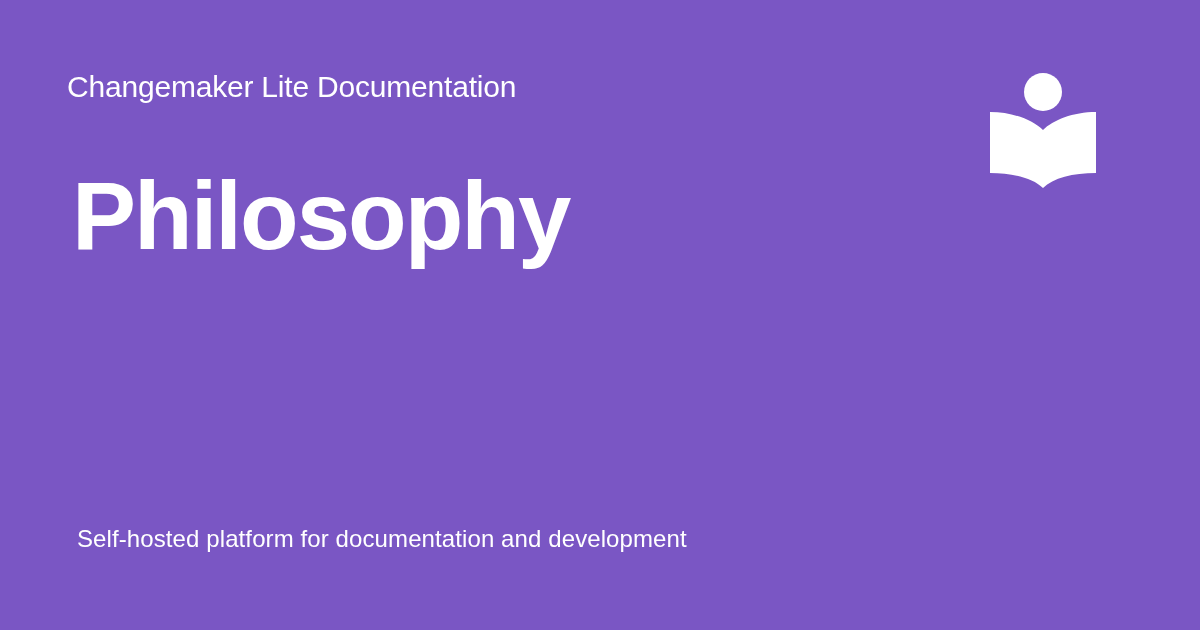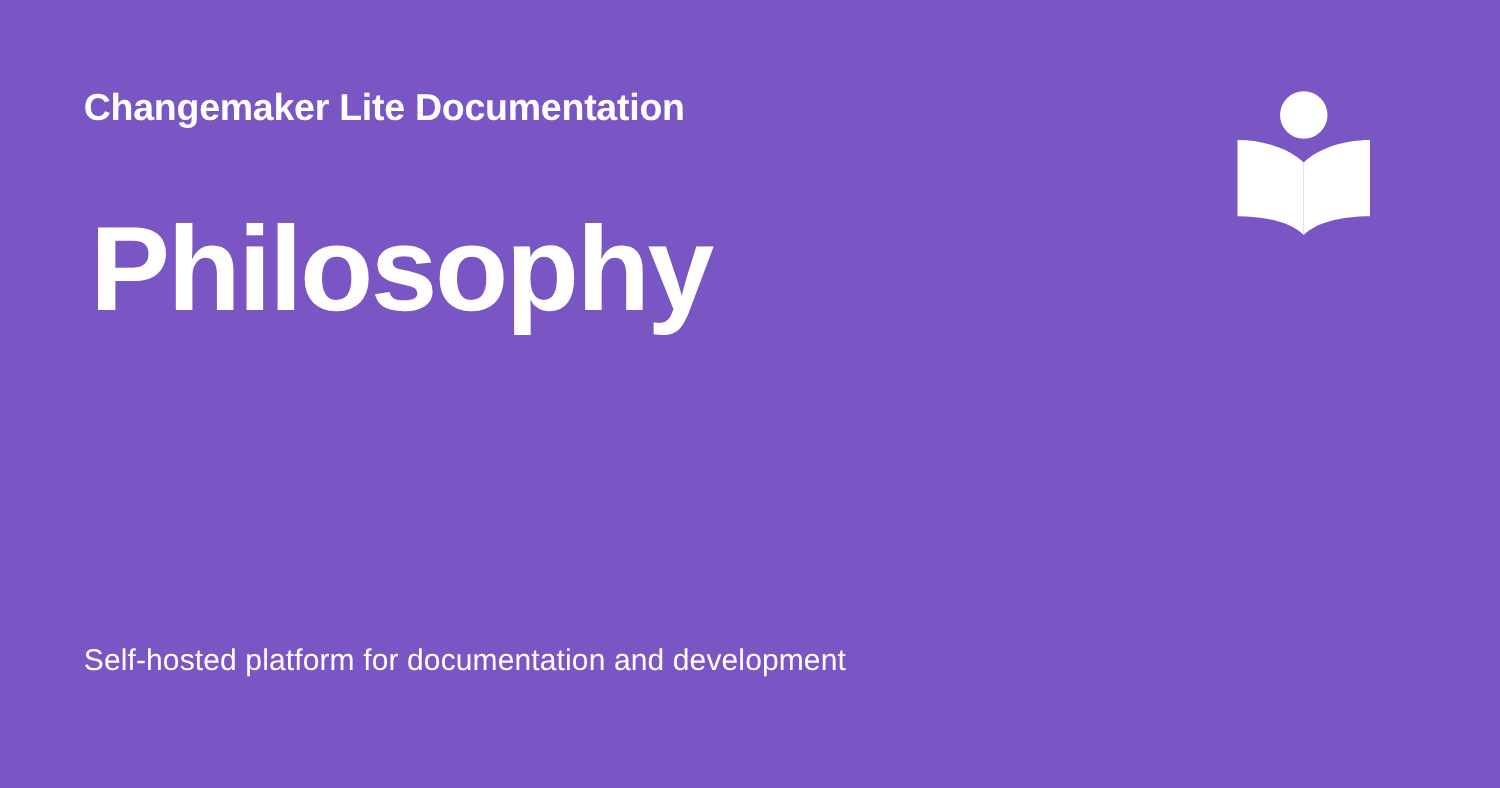--- a/index.html
+++ b/index.html
@@ -33,21 +33,21 @@
     height: 630px;
   }
 
   .eyebrow {
     position: absolute;
     left: 0;
     top: 68px;
     margin: 0;
     font-size: 30px;
     line-height: 38px;
-    font-weight: 700;
+    font-weight: 400;
     color: #FFFFFF;
     letter-spacing: -0.2px;
     white-space: nowrap;
     text-align: center;
   }
 
   .page-title {
     position: absolute;
     left: 0;
     top: 157px;
@@ -57,21 +57,21 @@
     font-weight: 700;
     color: #FFFFFF;
     letter-spacing: -2px;
     white-space: nowrap;
   }
 
   .tagline {
     position: absolute;
     left: 0;
     top: 513px;
-    margin: 0;
+    margin: 10px;
     font-size: 24px;
     line-height: 32px;
     font-weight: 400;
     color: #FFFFFF;
     letter-spacing: 0.1px;
     white-space: nowrap;
   }
 
   
   .brand-icon {

